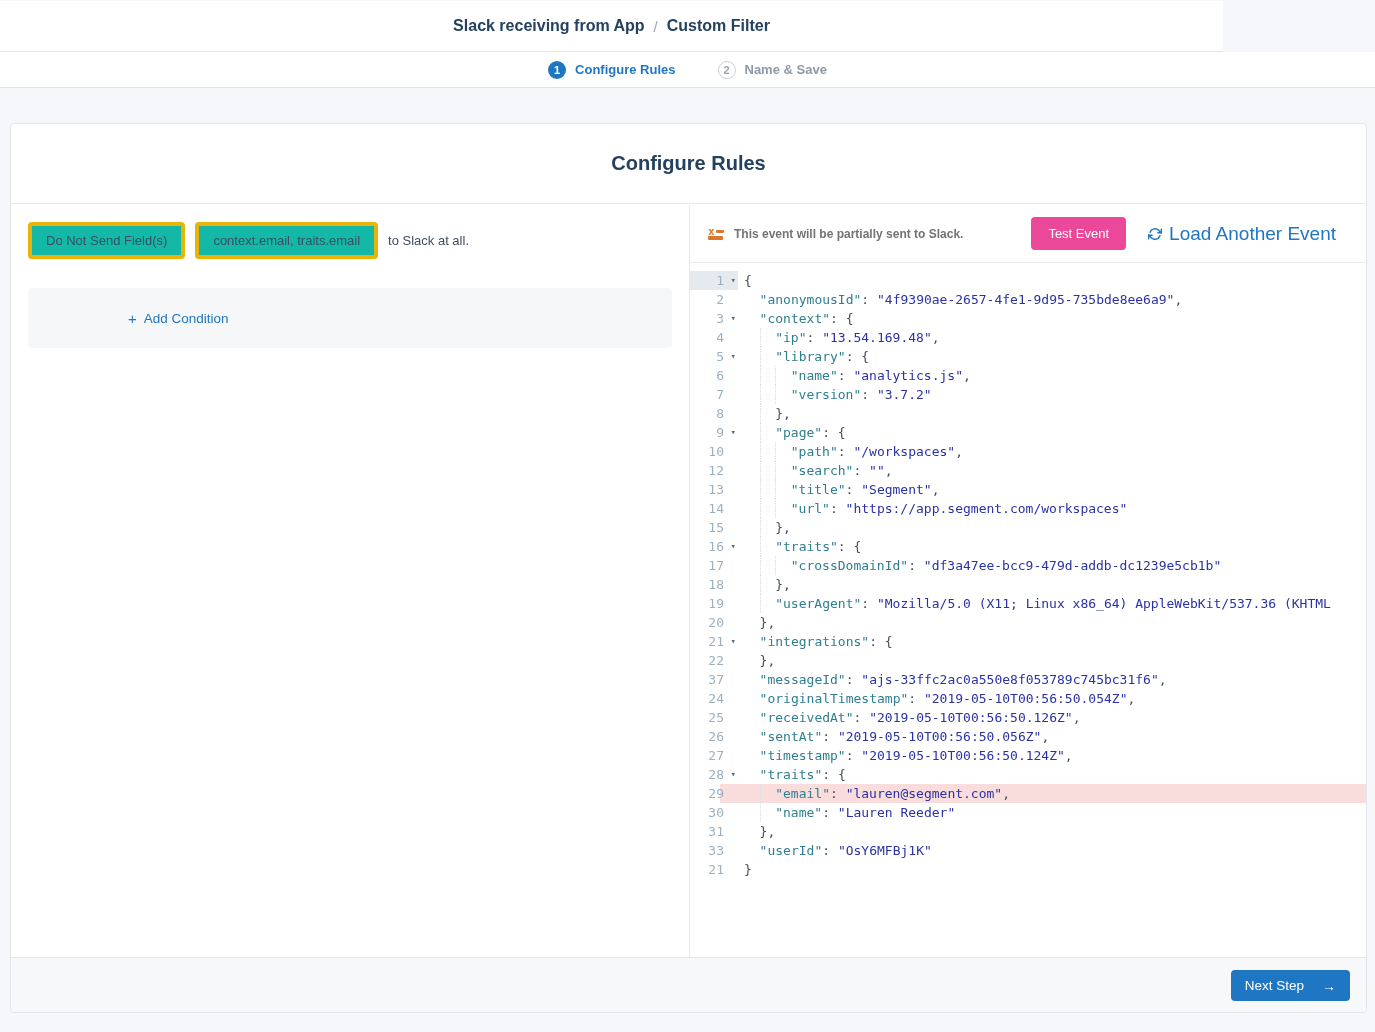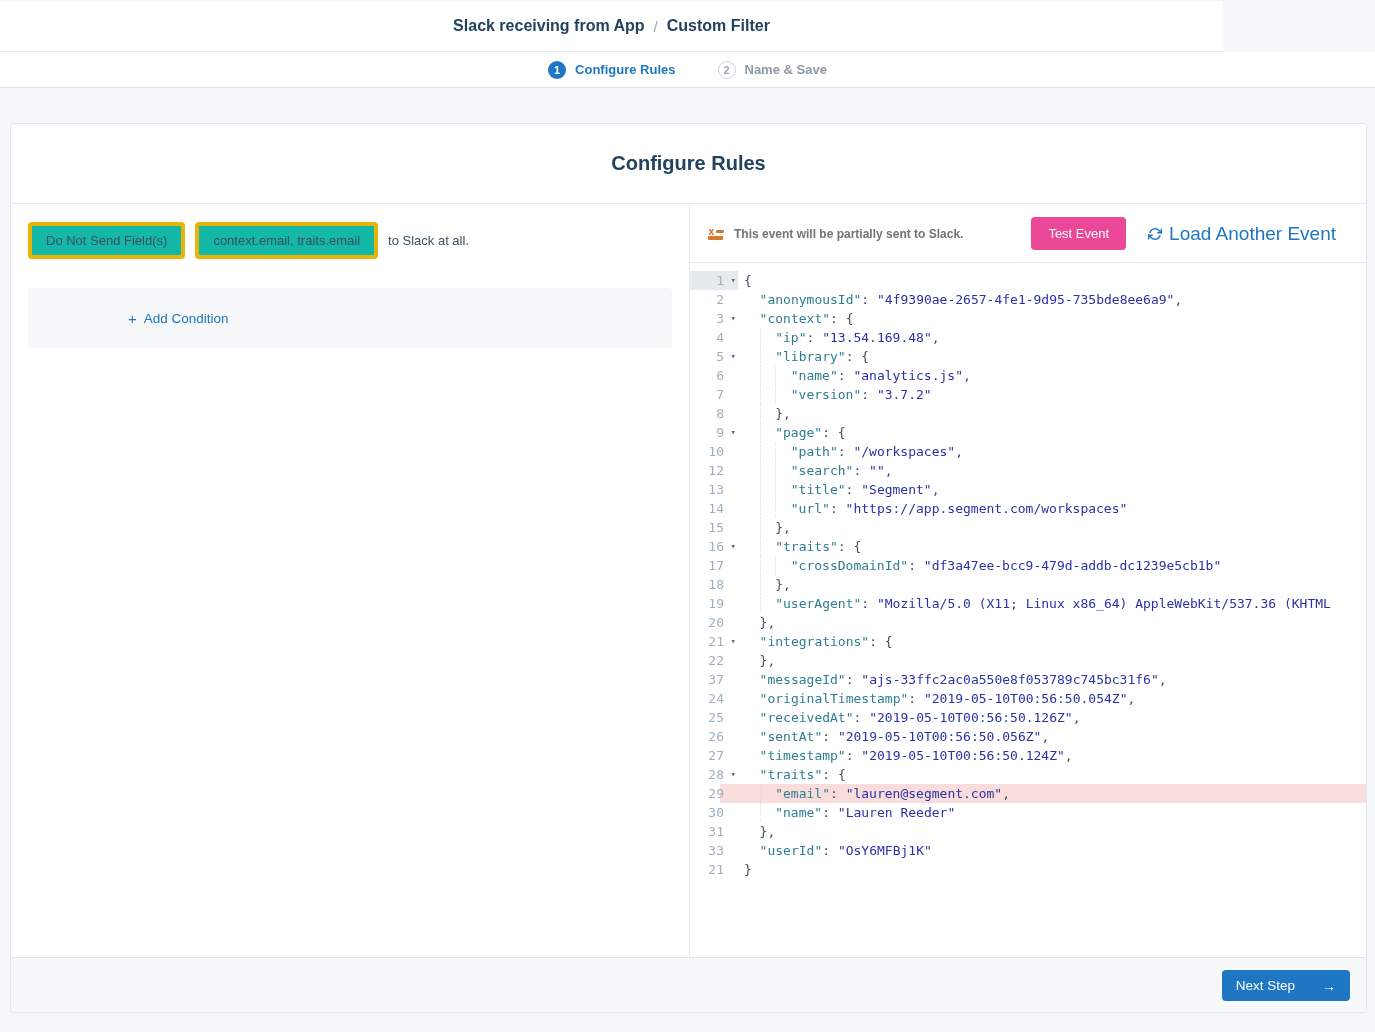--- a/index.html
+++ b/index.html
@@ -58,21 +58,21 @@
   .fold { position:absolute; right:2px; top:0; font-size:9px; color:#5d6f7f; line-height:19px; }
   .codeln { flex:1; padding-left:6px; }
   .ind { display:inline-block; width:15.6px; height:19px; vertical-align:top; }
   .ind.g { border-left:1px dotted #d9dee3; }
   .tk-key { color:#2f7e91; }
   .tk-str { color:#2a32a5; }
   .tk-p { color:#414d58; }
 
   
   .card-footer { position:absolute; left:0; bottom:0; width:1355px; height:55px; background:#f6f8fa; border-top:1px solid #e3e6ea; border-radius:0 0 4px 4px; }
-  .next-btn { position:absolute; right:16px; top:12px; background:#1f76c2; color:#fff; border:none; border-radius:4px; font-size:13.5px; font-weight:500; padding:8px 14px; display:flex; align-items:center; gap:27px; cursor:pointer; font-family:"Liberation Sans", sans-serif; }
+  .next-btn { position:absolute; right:16px; top:12px; background:#1f76c2; color:#fff; border:none; border-radius:4px; font-size:13.5px; font-weight:500; padding:8px 14px; display:flex; align-items:center; gap:18px; cursor:pointer; font-family:"Liberation Sans", sans-serif; }
   .next-arrow { font-size:14px; line-height:1; }
 </style>
 </head>
 <body>
 
 <div class="top-header">
   <span class="bc-item">Slack receiving from App</span>
   <span class="bc-sep">/</span>
   <span class="bc-item">Custom Filter</span>
 </div>

